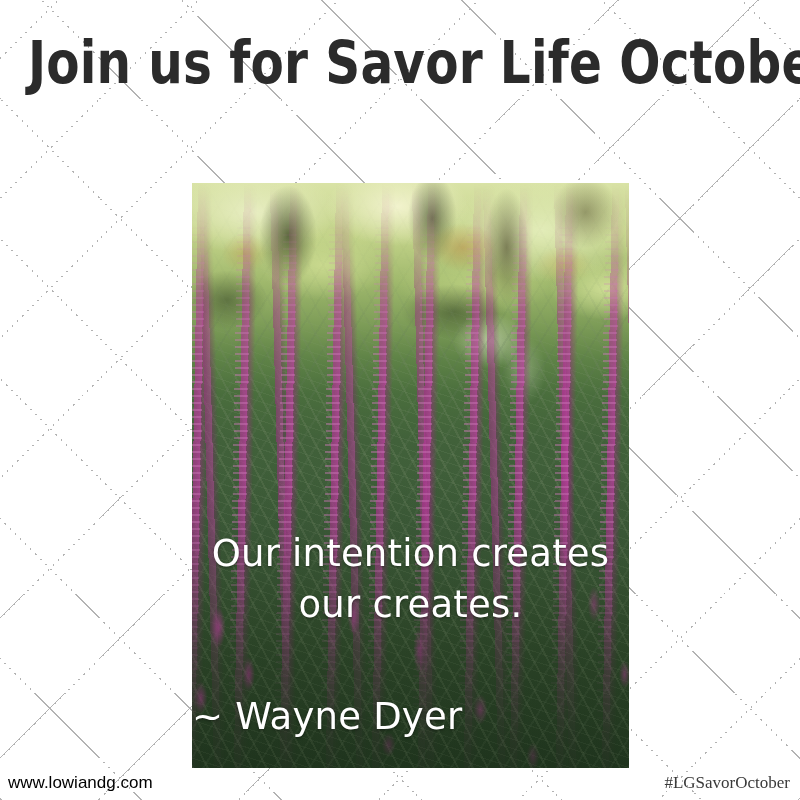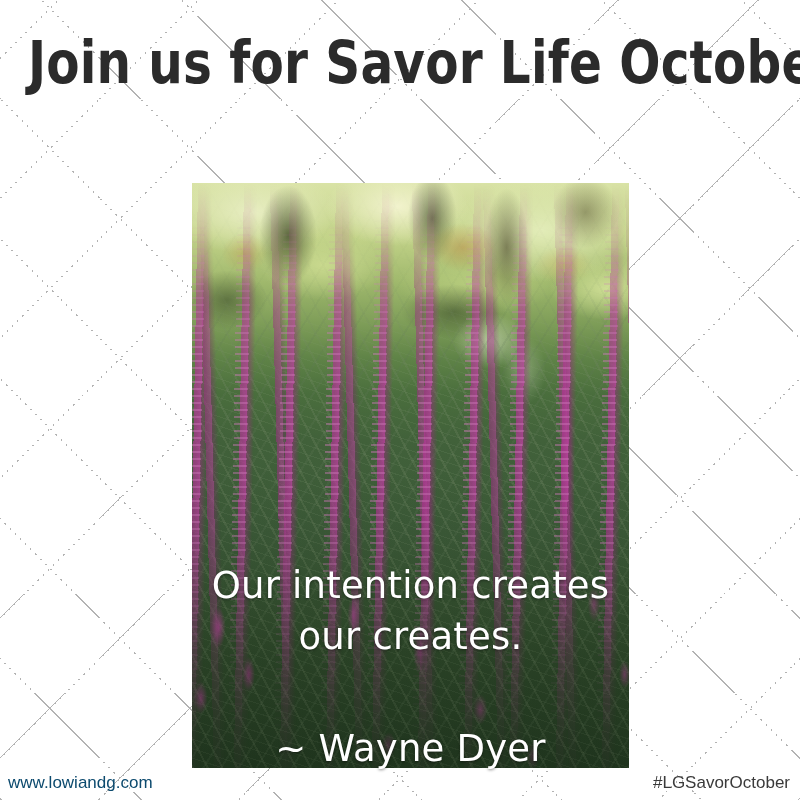--- a/index.html
+++ b/index.html
@@ -218,67 +218,66 @@
   }
 
   
   .quote-wrap {
     position: absolute;
     left: 192px;
     top: 183px;
     width: 437px;
     height: 585px;
     pointer-events: none;
-    margin-top: 32px;
   }
   .quote {
     position: absolute;
     left: 0;
     top: 345px;
     width: 437px;
     text-align: center;
     font-family: "DejaVu Sans", "Liberation Sans", sans-serif;
     font-size: 37px;
     line-height: 51px;
     color: #ffffff;
     letter-spacing: 0.2px;
     text-shadow: 0 1px 3px rgba(0,0,0,0.45);
   }
   .attrib {
     position: absolute;
     left: 0;
     top: 510px;
     width: 437px;
-    text-align: center;
+    text-align: left;
     font-family: "DejaVu Sans", "Liberation Sans", sans-serif;
     font-size: 37px;
     line-height: 48px;
     color: #ffffff;
     letter-spacing: 0.2px;
     text-shadow: 0 1px 3px rgba(0,0,0,0.45);
   }
 
   
   .footer-left {
     position: absolute;
     left: 8px;
     top: 772px;
     font-size: 17px;
     line-height: 22px;
-    color: #0c4a6e;
+    color: #000000;
     font-family: "Liberation Sans", sans-serif;
   }
   .footer-right {
     position: absolute;
     right: 10px;
     top: 772px;
     font-size: 17px;
     line-height: 22px;
     color: #3a3a3a;
-    font-family: Liberation Sans, sans-serif;
+    font-family: Liberation Serif, serif;
   }
 </style>
 </head>
 <body>
 
 <div id="canvas">
 
   <div class="lattice"></div>
 
   <div class="headline">Join us for Savor Life October!</div>

